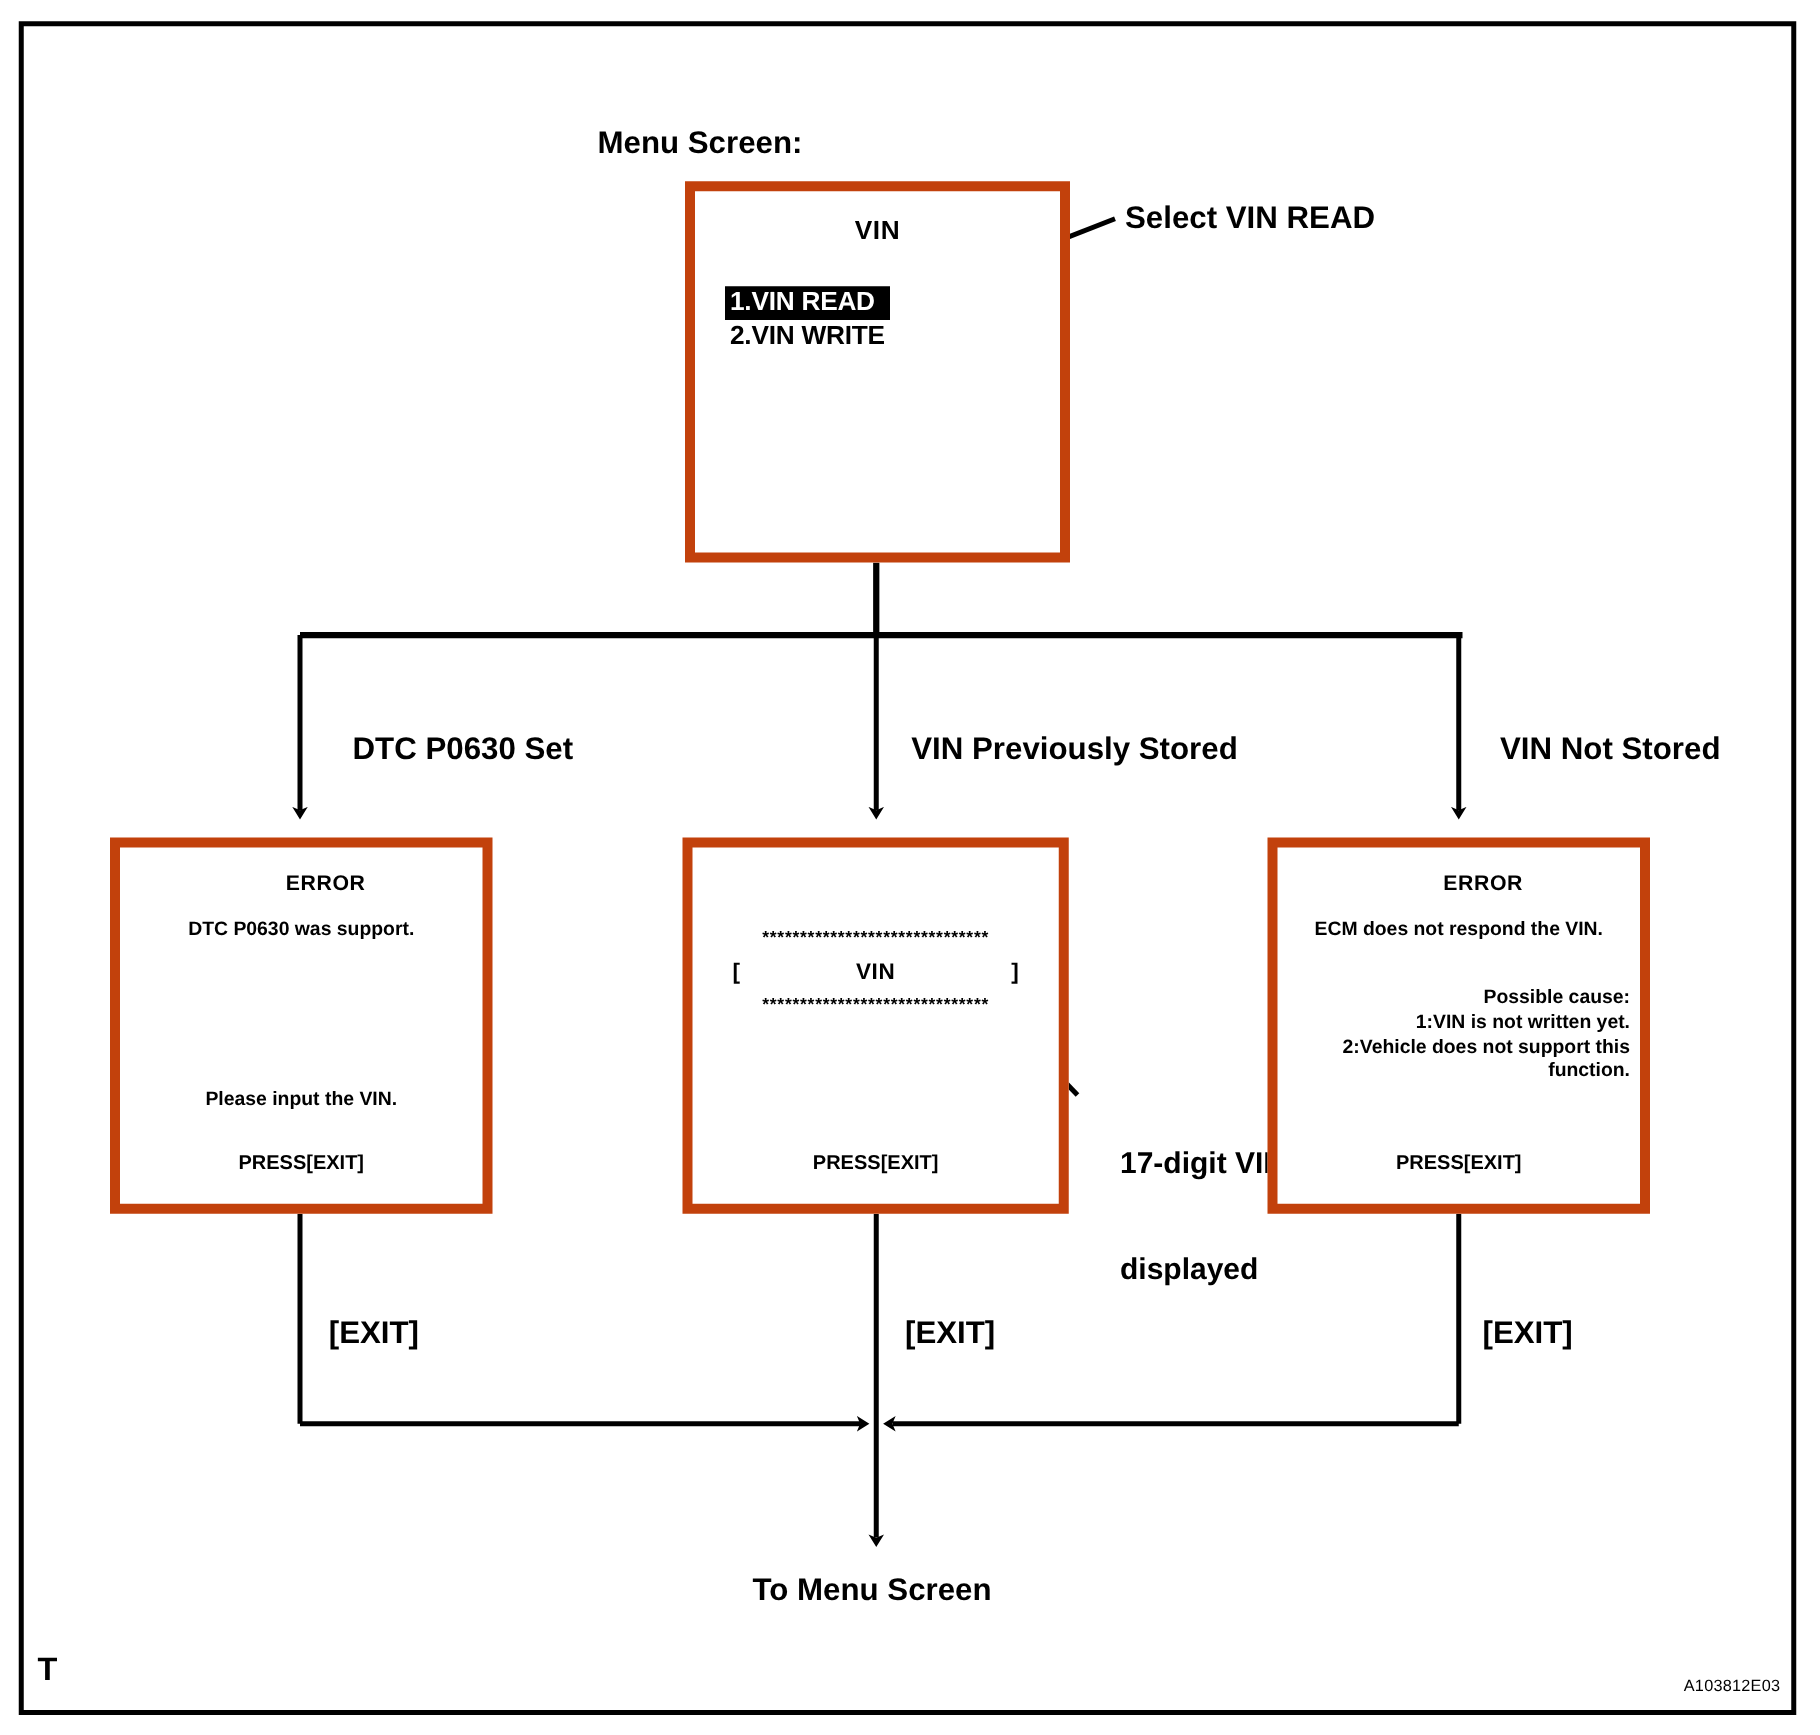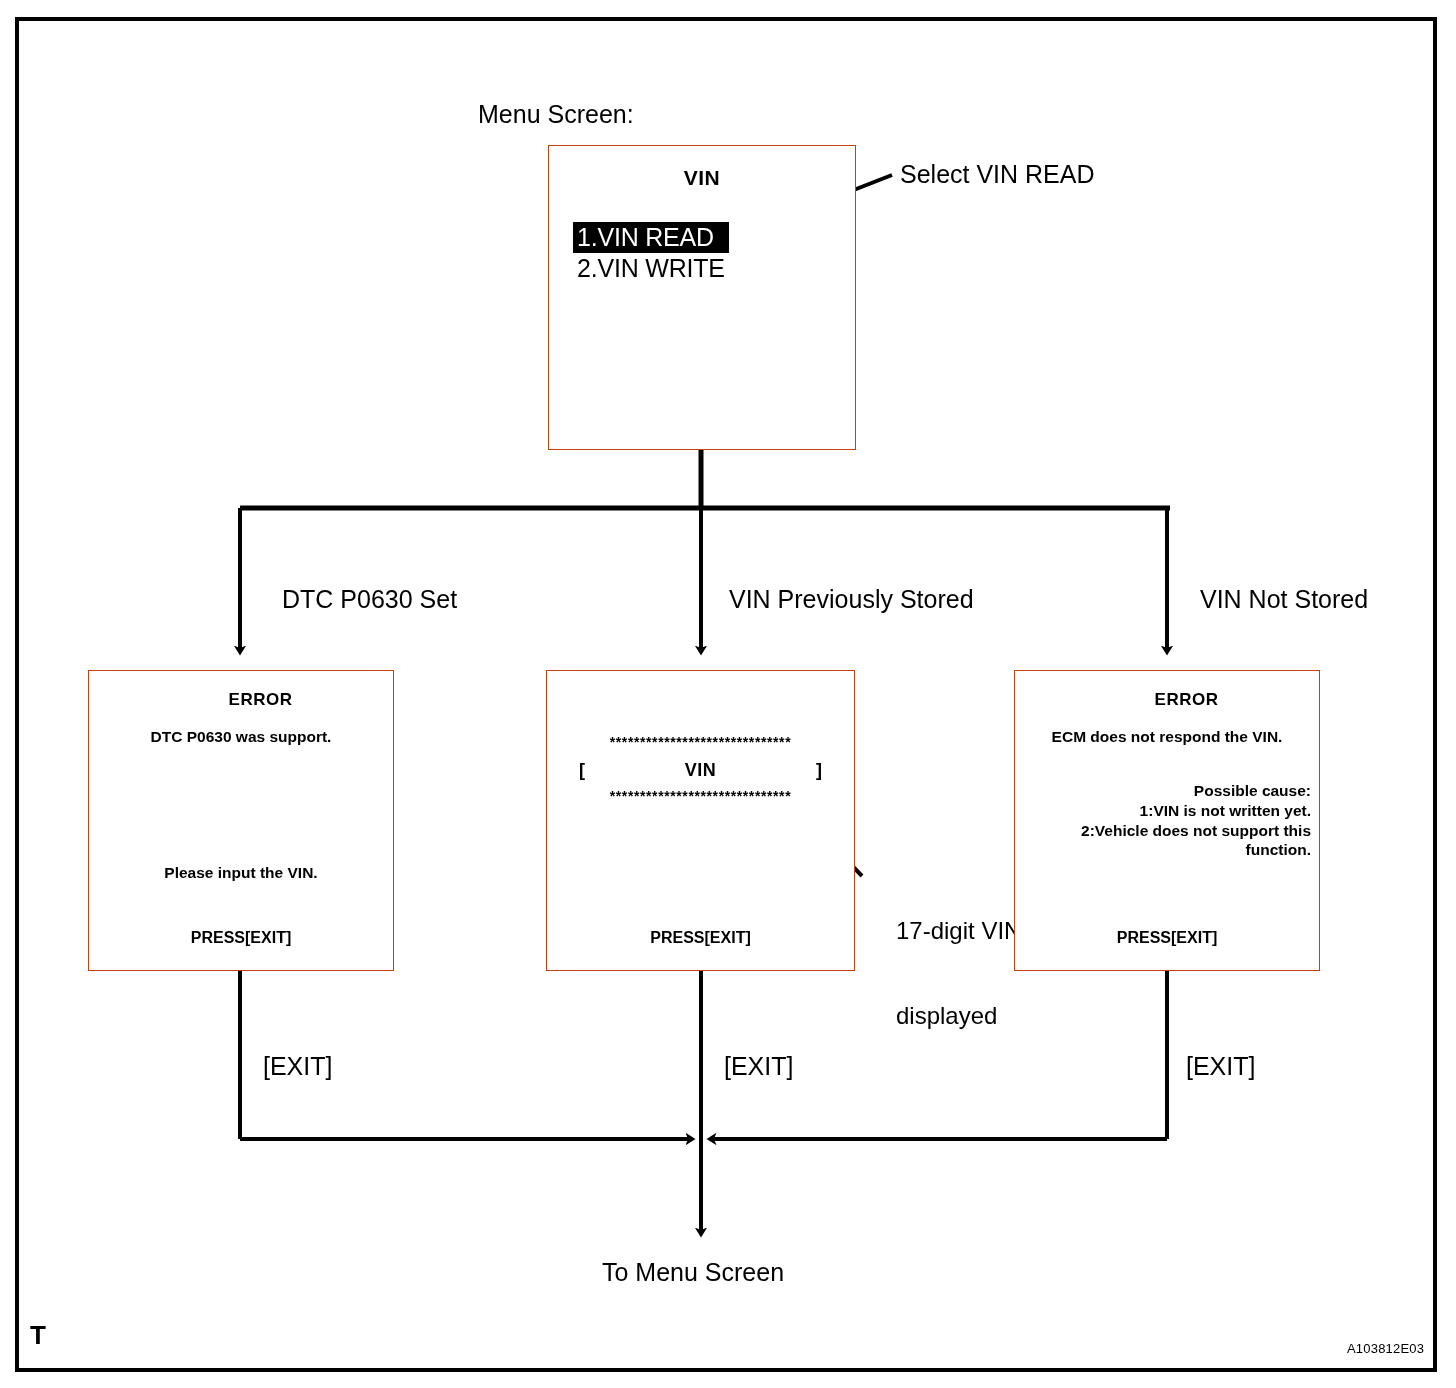--- a/index.html
+++ b/index.html
@@ -31,21 +31,21 @@
   svg#wires {
     position: absolute;
     left: 0;
     top: 0;
     width: 1456px;
     height: 1388px;
     pointer-events: none;
   }
   .scr-box {
     position: absolute;
-    border: 1px solid #c2410c;
+    border: 8px solid #c2410c;
     box-sizing: border-box;
     background: #fff;
   }
   .label {
     position: absolute;
     white-space: pre;
     font-family: "Liberation Sans", sans-serif;
   }
   
   #menu-box {
@@ -56,22 +56,22 @@
     left: 0; right: 0; top: 20px;
     text-align: center;
     font-size: 21px;
     font-weight: bold;
     letter-spacing: 0.5px;
   }
   #menu-list {
     position: absolute;
     left: 24px;
     top: 76px;
-    font-size: 25px;
-    font-weight: normal;
+    font-size: 21px;
+    font-weight: bold;
     letter-spacing: -0.2px;
   }
   .menu-item {
     display: block;
     padding: 2px 4px 3px 4px;
     line-height: 1.05;
   }
   .menu-item.selected {
     background: #000;
     color: #fff;
@@ -139,21 +139,21 @@
     font-weight: bold;
   }
   #vin-middle .vin-row .vin-word {
     flex: 1;
     text-align: center;
     letter-spacing: 0.5px;
   }
   
   .plain {
     font-size: 25px;
-    font-weight: normal;
+    font-weight: bold;
     color: #000;
   }
   #menu-screen-label { left: 478px; top: 100px; }
   #callout-select   { left: 900px; top: 160px; }
   #callout-vin17    { left: 896px; top: 860px; font-size: 24px; line-height: 1.18; }
   #branch-1-label   { left: 282px; top: 585px; }
   #branch-2-label   { left: 729px; top: 585px; }
   #branch-3-label   { left: 1200px; top: 585px; }
   #exit-1-label     { left: 263px; top: 1052px; }
   #exit-2-label     { left: 724px; top: 1052px; }

